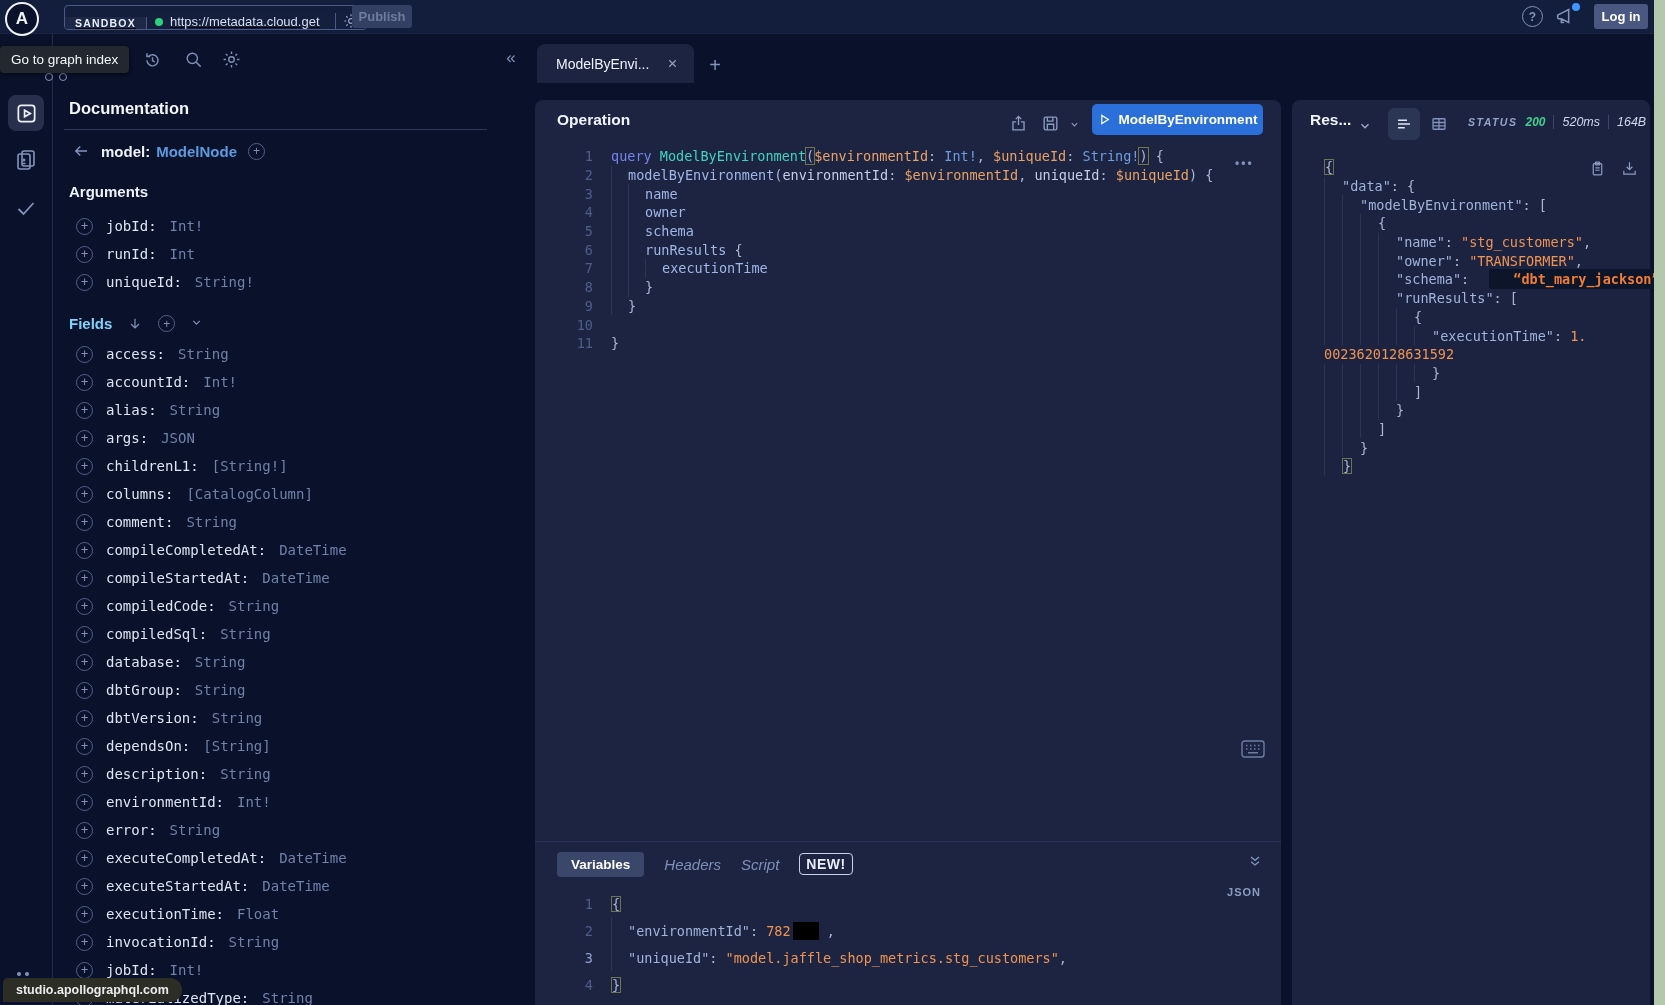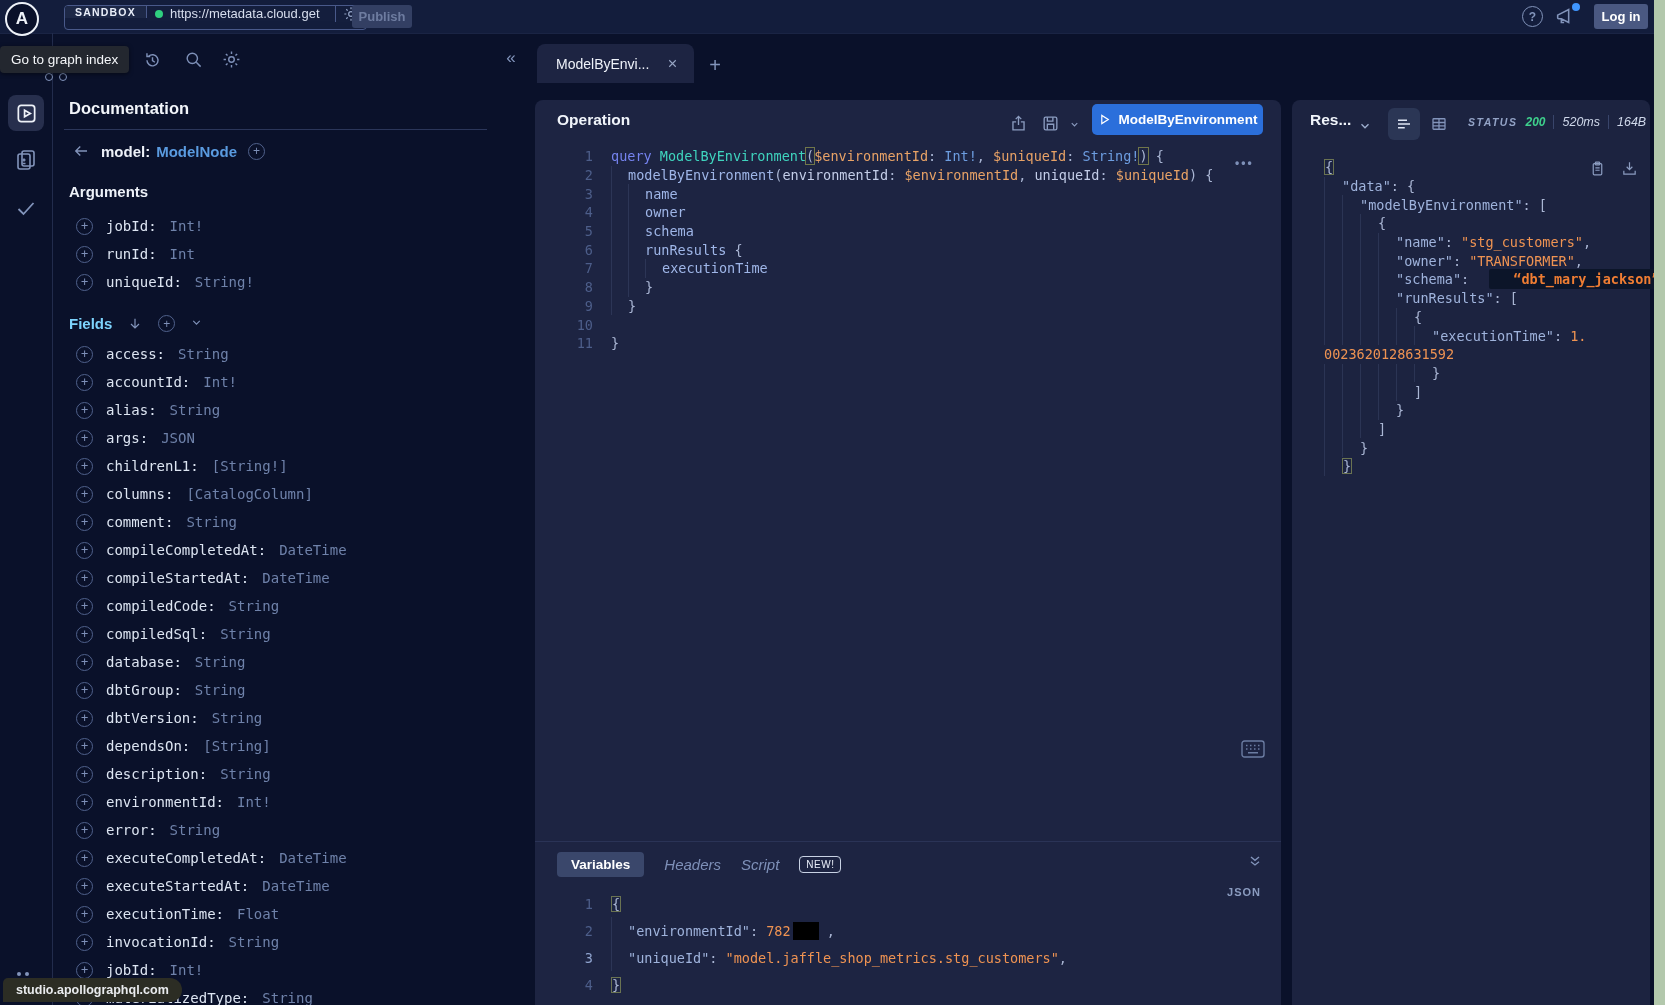--- a/index.html
+++ b/index.html
@@ -7,22 +7,22 @@
        background:#0a112a;font-family:"Liberation Sans",sans-serif;
        -webkit-font-smoothing:antialiased;}
   svg{display:block;}
 
   
   .topbar{position:absolute;left:0;top:0;width:1665px;height:33px;background:#131d3c;
           border-bottom:1px solid #1a2444;}
   .logo{position:absolute;left:5px;top:2px;width:30px;height:30px;border:2.5px solid #eef2f8;
         border-radius:50%;color:#eef2f8;font-weight:bold;font-size:17px;display:flex;
         align-items:center;justify-content:center;background:#0a112a;z-index:5;}
-  .urlgroup{position:absolute;left:64px;top:5px;height:23px;display:flex;align-items:flex-start;
-            border:1px solid #49598a;border-radius:4px;overflow:hidden;}
+  .urlgroup{position:absolute;left:64px;top:5px;height:23px;display:flex;align-items:flex-end;
+            border:1px solid #49598a;border-radius:4px;overflow:hidden;text-decoration:underline;}
   .sandbox{display:flex;align-items:center;padding:0 10px;background:#1d2847;color:#e9eef9;
            font-size:10.5px;font-weight:bold;letter-spacing:1.2px;border-right:1px solid #49598a;}
   .urlbox{display:flex;align-items:center;gap:7px;width:172px;padding:0 8px;background:#141e3d;}
   .urldot{width:8px;height:8px;border-radius:50%;background:#2fcf7f;flex:none;}
   .urltext{font-size:13px;color:#d7deee;white-space:nowrap;overflow:hidden;}
   .urlgear{display:flex;align-items:center;justify-content:center;width:30px;background:#141e3d;
            border-left:1px solid #49598a;color:#95a5c8;}
   .publish{position:absolute;left:352px;top:5px;width:60px;height:23px;background:#333f63;
            color:#6e7ca0;font-size:13px;font-weight:bold;border-radius:3px;display:flex;
            align-items:center;justify-content:center;}
@@ -129,21 +129,21 @@
   .tk.overlay{background:#0c1529;color:#ef7d33;font-weight:bold;padding:2px 10px 2px 24px;
               margin-left:12px;border-radius:2px;}
 
   
   .vdivider{position:absolute;left:0;top:741px;width:100%;height:1px;background:#2a3356;}
   .vtabs{position:absolute;left:22px;top:749px;height:30px;display:flex;align-items:center;gap:20px;}
   .vtab-active{background:#3a476b;border-radius:4px;padding:5px 14px;color:#fff;
                font-size:13.5px;font-weight:bold;}
   .vtab{color:#7e90b8;font-size:15px;font-style:italic;}
   .newbadge{border:1px solid #c8d2e4;border-radius:4px;padding:2px 6px;color:#e8edf8;
-            font-size:10px;font-weight:normal;letter-spacing:.5px;}
+            font-size:14px;font-weight:bold;letter-spacing:.5px;}
   .vchev{position:absolute;right:18px;top:753px;width:16px;height:16px;color:#8294bb;}
   .jsonlabel{position:absolute;right:20px;top:786px;font-size:11px;font-weight:bold;
              letter-spacing:1px;color:#8b9cc0;}
 
   
   .resp-chev{position:absolute;left:66px;top:19px;width:14px;height:14px;color:#9fb0d0;}
   .viewbtn{position:absolute;left:96px;top:8px;width:32px;height:32px;background:#2b3655;
            border-radius:6px;display:flex;align-items:center;justify-content:center;color:#dfe6f4;}
   .viewbtn svg,.tablebtn svg{width:18px;height:18px;}
   .tablebtn{position:absolute;left:138px;top:15px;width:18px;height:18px;color:#8294bb;}

